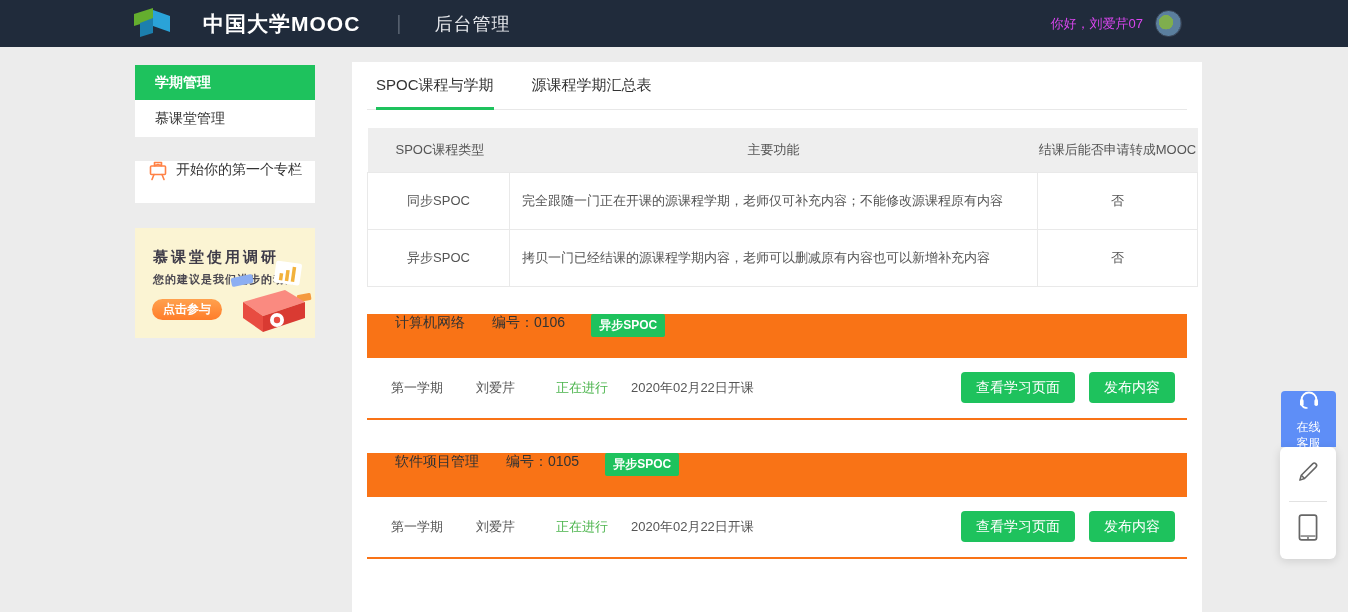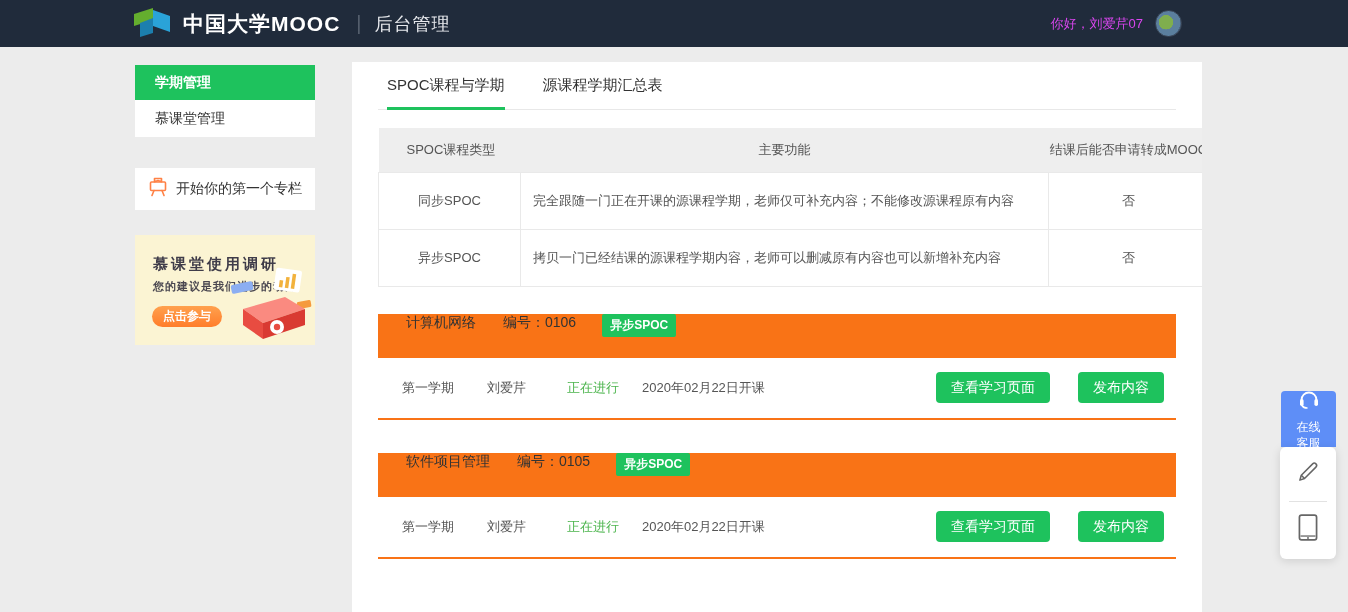--- a/index.html
+++ b/index.html
@@ -2,44 +2,44 @@
 <html><head>
 <meta charset="utf-8">
 <style>
   * { margin:0; padding:0; box-sizing:border-box; }
   html,body { width:1348px; height:612px; }
   body { font-family:"Liberation Sans","DejaVu Sans",sans-serif; }
   .stage { position:relative; width:1348px; height:612px; background:#ececec; overflow:hidden; }
 
   
   .navbar { position:absolute; top:0; left:0; width:100%; height:47px; background:#202b3b; display:flex; align-items:center; }
-  .brand { display:flex; align-items:center; margin-left:133px; cursor:pointer; }
+  .brand { display:flex; align-items:center; margin-left:133px; cursor:pointer;gap:20px; }
   .brand-text { color:#fff; font-size:21px; font-weight:bold; margin-left:10px; letter-spacing:1px; }
   .brand-divider { color:#56606f; font-size:20px; margin:0 13px 0 16px; font-weight:normal; }
   .brand-sub { color:#e8eaee; font-size:18px; letter-spacing:1px; }
   .nav-right { margin-left:auto; display:flex; align-items:center; padding-right:166px; }
   .greeting { color:#d946ef; font-size:13px; margin-right:12px; }
   .avatar { width:27px; height:27px; border-radius:50%; background:radial-gradient(circle at 40% 45%, #7fae4e 0 35%, #5b7f9e 36% 70%, #4a6583 71%); border:1px solid #3a4657; cursor:pointer; }
 
   
   .sidebar { position:absolute; left:135px; top:65px; width:180px; }
   .menu { background:#fff; }
   .menu-item { height:37px; display:flex; align-items:center; padding-left:20px; font-size:14px; color:#333; cursor:pointer; }
   .menu-item.active { height:35px; background:#1ec25d; color:#fff; font-weight:bold; }
-  .column-card { margin-top:31px; height:42px; background:#fff; display:flex; align-items:center; padding-left:13px; cursor:pointer; }
+  .column-card { margin-top:24px; height:42px; background:#fff; display:flex; padding-left:13px; cursor:pointer; }
   .column-card span.txt { font-size:14px; color:#333; margin-left:8px; }
 
   .banner { position:relative; margin-top:25px; height:110px; background:#fbf4d3; overflow:hidden; cursor:pointer; }
   .banner-title { position:absolute; left:18px; top:20px; font-size:15px; font-weight:bold; color:#3f3c49; letter-spacing:3px; }
   .banner-sub { position:absolute; left:18px; top:44px; font-size:11px; font-weight:bold; color:#4a4750; letter-spacing:1px; }
   .banner-btn { position:absolute; left:17px; top:71px; width:70px; height:21px; border:none; border-radius:11px; background:linear-gradient(180deg,#ffa14e,#ff7d2a); color:#fff; font-size:12px; font-weight:bold; cursor:pointer; }
   .banner-illu { position:absolute; right:2px; bottom:2px; }
 
   
-  .main { position:absolute; left:352px; top:62px; width:850px; height:550px; background:#fff; padding:0 26px; overflow:hidden; }
+  .main { position:absolute; left:352px; top:62px; width:850px; height:550px; background:#fff; padding:0 15px; overflow:hidden; }
   .tabs { height:48px; border-bottom:1px solid #e8e8e8; display:flex; padding-left:9px; }
   .tab { font-size:15px; color:#333; line-height:45px; height:48px; margin-right:38px; cursor:pointer; border-bottom:3px solid transparent; }
   .tab.active { border-bottom-color:#1ec25d; }
 
   table.spoc { margin-top:18px; width:831px; border-collapse:collapse; table-layout:fixed; }
   table.spoc th { background:#eee; height:44px; font-size:13px; font-weight:normal; color:#555; }
   table.spoc th.c1 { width:142px; text-align:left; padding-left:28px; }
   table.spoc th.c3 { width:160px; }
   table.spoc td { border:1px solid #e9e9e9; height:57px; font-size:13px; color:#555; }
   table.spoc td.t-type { text-align:center; }
@@ -50,21 +50,21 @@
   .course-band { height:44px; background:#f97316; display:flex; align-items:flex-start; padding:0 28px; margin-top:27px; }
   .course-band.second { margin-top:33px; }
   .course-name { font-size:14px; color:#333; }
   .course-code { font-size:14px; color:#333; margin-left:27px; }
   .course-badge { margin-left:26px; background:#1ec25d; color:#fff; font-size:12px; font-weight:bold; padding:3px 8px; border-radius:2px; }
   .course-row { height:62px; display:flex; align-items:center; padding:0 12px 0 24px; border-bottom:2px solid #f97316; }
   .cr-term { font-size:13px; color:#555; width:85px; }
   .cr-teacher { font-size:13px; color:#555; width:80px; }
   .cr-status { font-size:13px; color:#4db54e; width:75px; }
   .cr-date { font-size:13px; color:#555; }
-  .cr-actions { margin-left:auto; display:flex; gap:28px; }
+  .cr-actions { margin-left:auto; display:flex; gap:14px; }
   .btn-green { background:#1ec25d; border:none; color:#fff; font-size:14px; height:31px; padding:0 15px; border-radius:4px; cursor:pointer; font-family:inherit; }
 
   
   .float-stack { position:absolute; left:1280px; top:391px; width:56px; }
   .cs-btn { width:55px; height:56px; margin-left:1px; background:#5e8ef7; border-radius:4px 4px 0 0; display:flex; flex-direction:column; align-items:center; justify-content:center; color:#fff; cursor:pointer; }
   .cs-btn .cs-label { font-size:12px; line-height:16px; margin-top:5px; text-align:center; }
   .tool-card { width:56px; height:112px; background:#fff; border-radius:6px; box-shadow:0 2px 10px rgba(0,0,0,.13); display:flex; flex-direction:column; align-items:center; justify-content:space-evenly; }
   .tool-btn { width:100%; display:flex; justify-content:center; cursor:pointer; }
   .tool-divider { width:38px; height:1px; background:#e2e2e2; }
 </style>

